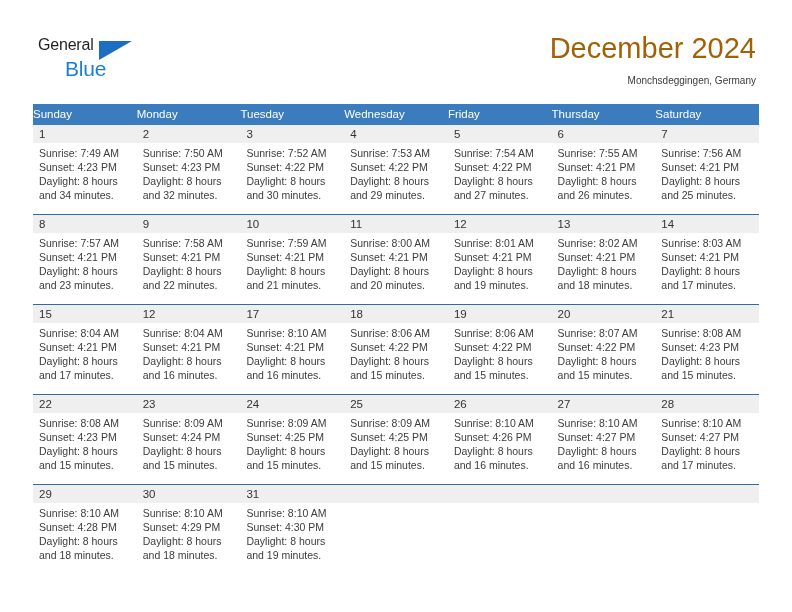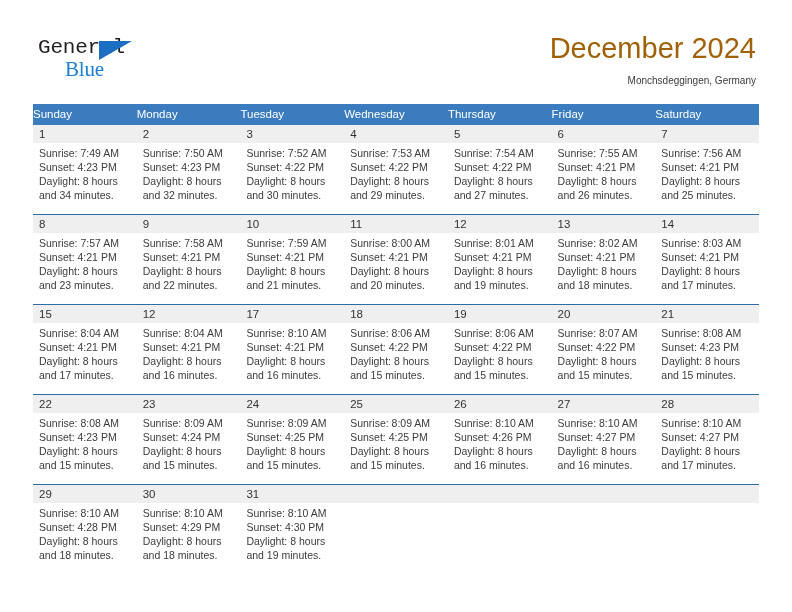--- a/index.html
+++ b/index.html
@@ -35,42 +35,42 @@
     position: absolute;
     left: 38px;
     top: 36px;
     width: 120px;
     height: 46px;
   }
   .logo-general {
     position: absolute;
     left: 0;
     top: 0;
-    font-size: 21px;
+    font-size: 16px;
     letter-spacing: -0.2px;
     color: #231f20;
-    font-family: Liberation Mono, monospace;
+    font-family: Liberation Sans, sans-serif;
   }
   .logo-triangle {
     position: absolute;
     left: 61px;
     top: 5px;
     width: 0;
     height: 0;
     border-left: 33px solid #1b6ec2;
     border-bottom: 19px solid transparent;
   }
   .logo-blue {
     position: absolute;
     left: 27px;
     top: 21px;
     font-size: 21px;
     letter-spacing: -0.2px;
     color: #1b7fd4;
-    font-family: Liberation Serif, serif;
+    font-family: Liberation Sans, sans-serif;
   }
 
   .title-block {
     position: absolute;
     right: 36px;
     top: 30px;
     text-align: right;
   }
   .cal-title {
     font-size: 29px;
@@ -171,22 +171,22 @@
 
   </div>
 
   <div class="calendar">
 
     <div class="weekday-row">
       <div class="weekday-cell">Sunday</div>
       <div class="weekday-cell">Monday</div>
       <div class="weekday-cell">Tuesday</div>
       <div class="weekday-cell">Wednesday</div>
+      <div class="weekday-cell">Friday</div>
       <div class="weekday-cell">Thursday</div>
-      <div class="weekday-cell">Friday</div>
       <div class="weekday-cell">Saturday</div>
     </div>
 
     <div class="week">
       <div class="daynum-band">
         <div class="daynum-cell">1</div>
         <div class="daynum-cell">2</div>
         <div class="daynum-cell">3</div>
         <div class="daynum-cell">4</div>
         <div class="daynum-cell">5</div>

